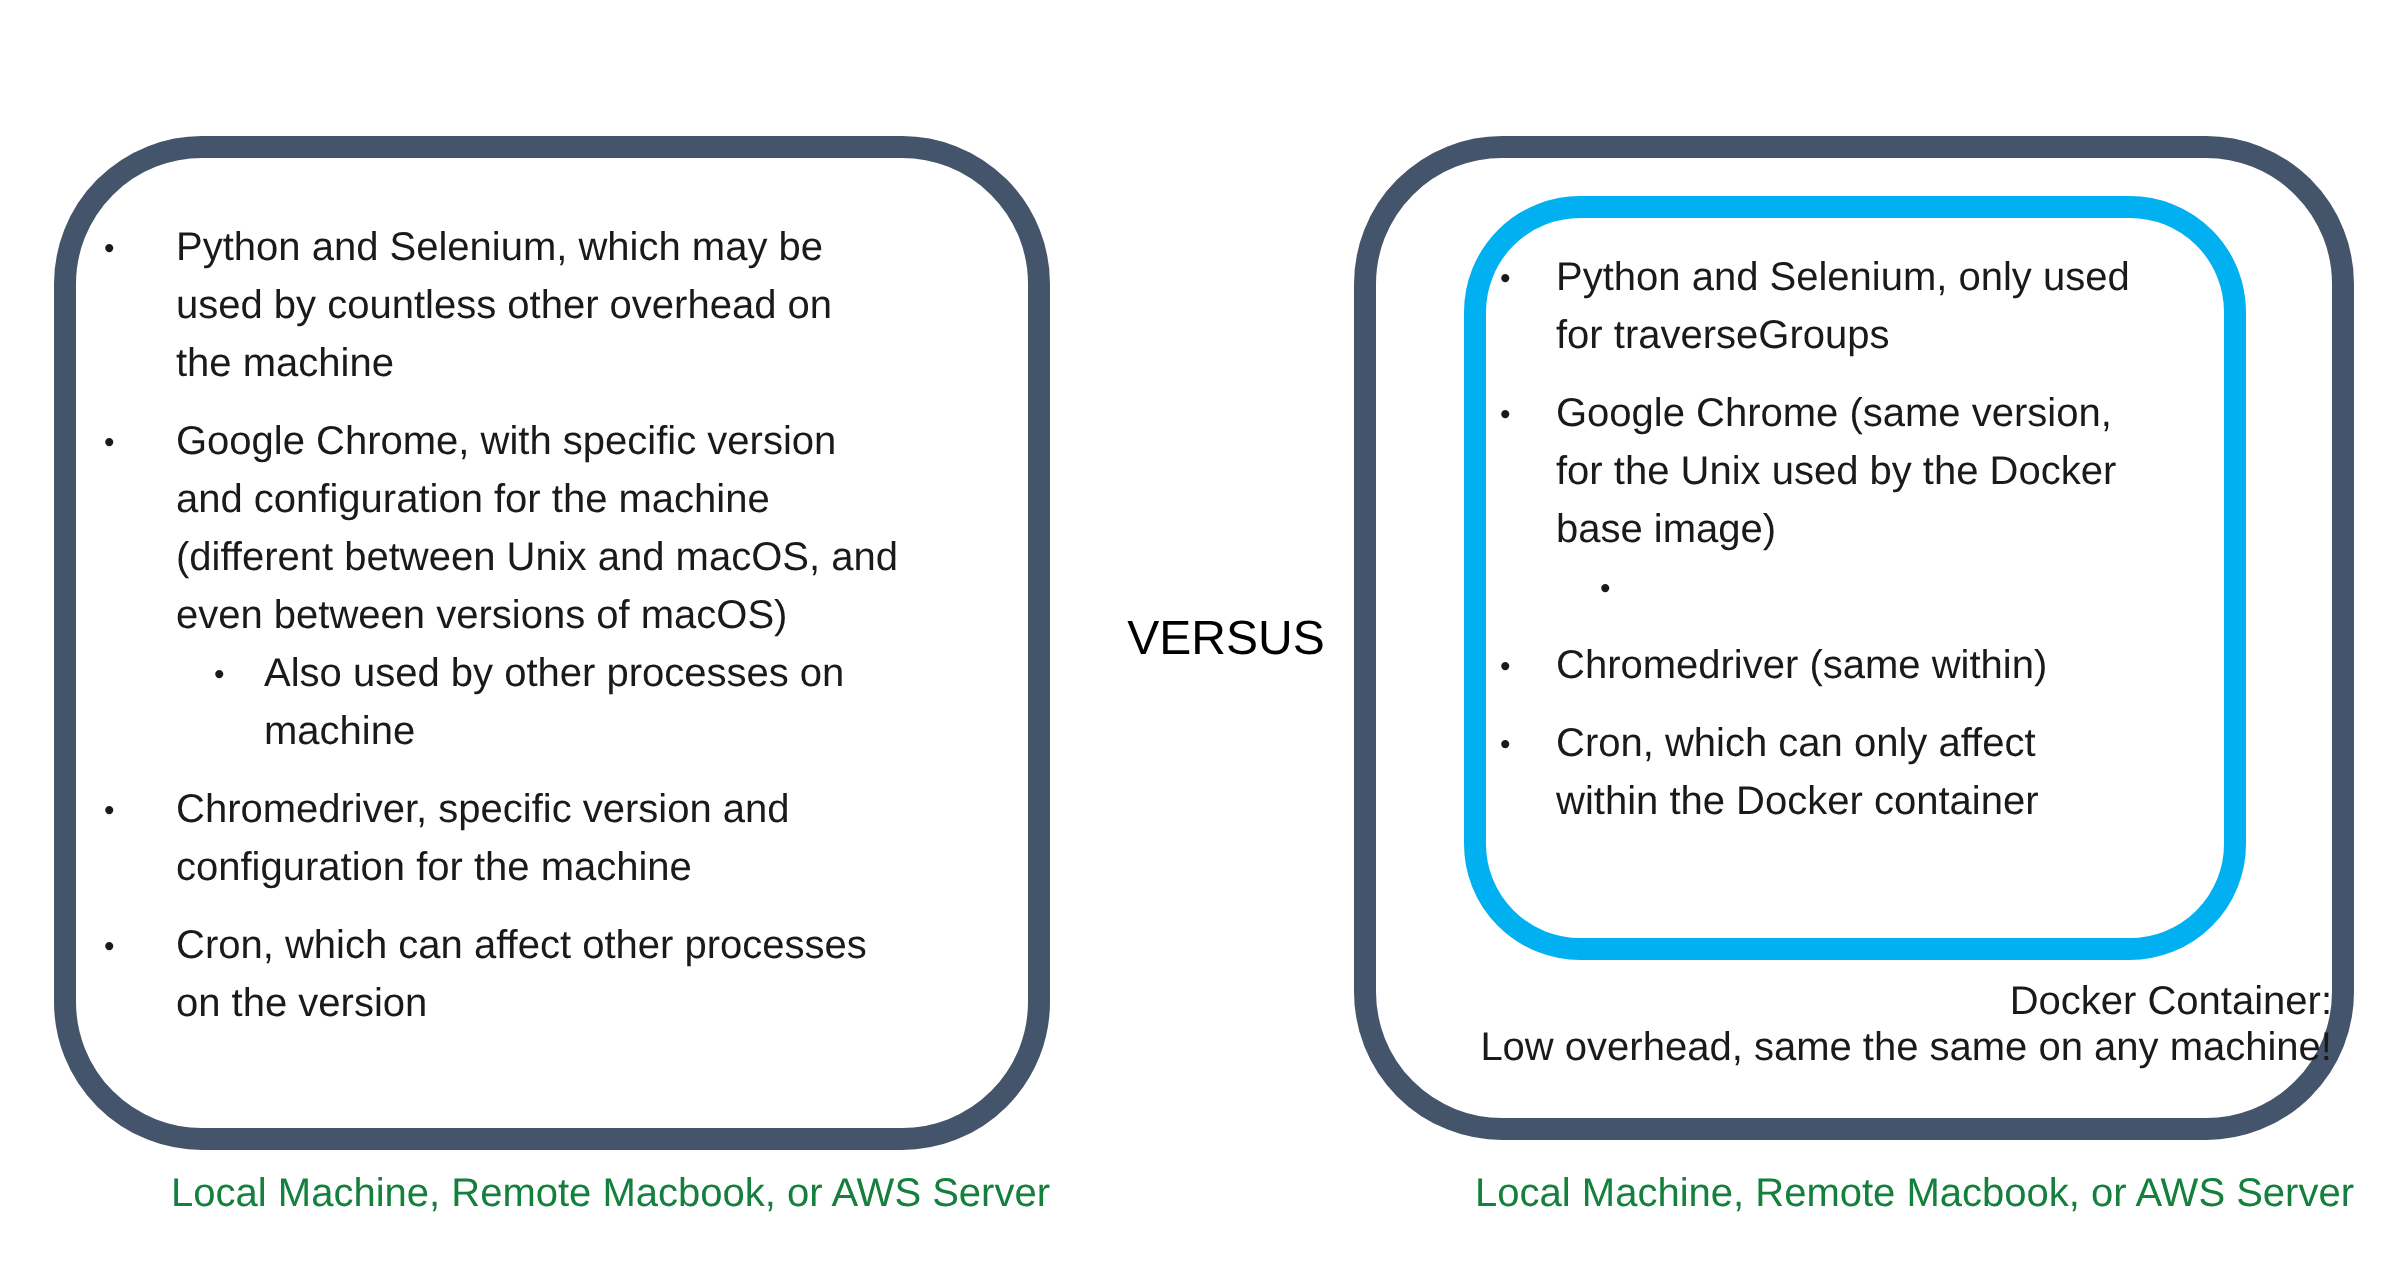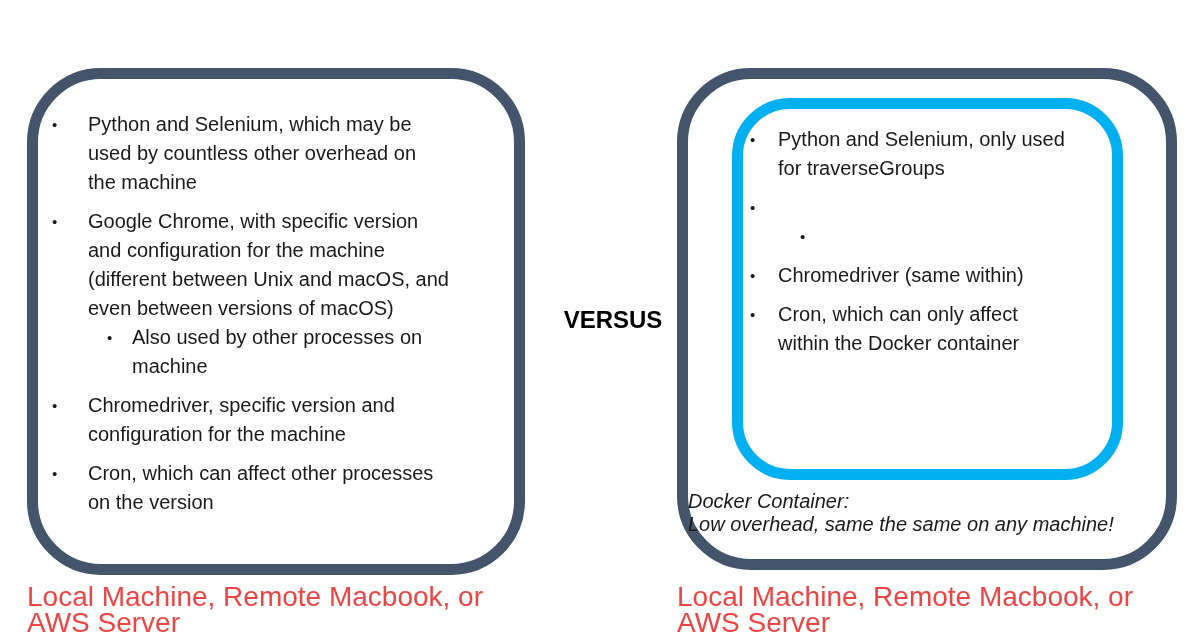--- a/index.html
+++ b/index.html
@@ -55,34 +55,34 @@
 
   
   .right-list{position:absolute;left:7px;top:16px;right:6px;}
   .right-list li.l1 .bullet{width:28px;}
   .right-list li.l2{padding-left:50px;}
   .right-list li.l2 .bullet{width:18px;}
 
   .versus{
     position:absolute;left:525px;top:306px;width:176px;
     text-align:center;
-    font-size:24px;font-weight:700;color:#000;
+    font-size:24px;font-weight:400;color:#000;
     letter-spacing:0px;
   }
 
   .docker-caption{
     position:absolute;left:0;top:411px;width:478px;
-    text-align:left;
-    font-size:20px;line-height:23px;color:var(--text);font-style:italic;
+    text-align:right;
+    font-size:20px;line-height:23px;color:var(--text);
   }
 
   .caption{
     position:absolute;top:584px;
-    text-align:left;
-    font-size:28px;line-height:26px;color:#ef4444;
+    text-align:right;
+    font-size:20px;line-height:26px;color:#15803d;
   }
   .caption-left{left:27px;width:498px;}
   .caption-right{left:677px;width:500px;}
 </style>
 </head>
 <body>
 
 <div class="canvas">
 
   <section class="panel panel-left">
@@ -124,20 +124,23 @@
 
     <div class="docker-box">
       <ul class="bullets right-list">
         <li class="l1">
           <span class="bullet">•</span>
           <span class="li-text">Python and Selenium, only used
 for traverseGroups</span>
         </li>
         <li class="l1">
           <span class="bullet">•</span>
+          <span class="li-text">Google Chrome (same version,
+for the Unix used by the Docker
+base image)</span>
         </li>
         <li class="l2">
           <span class="bullet">•</span>
         </li>
         <li class="l1">
           <span class="bullet">•</span>
           <span class="li-text">Chromedriver (same within)</span>
         </li>
         <li class="l1">
           <span class="bullet">•</span>

